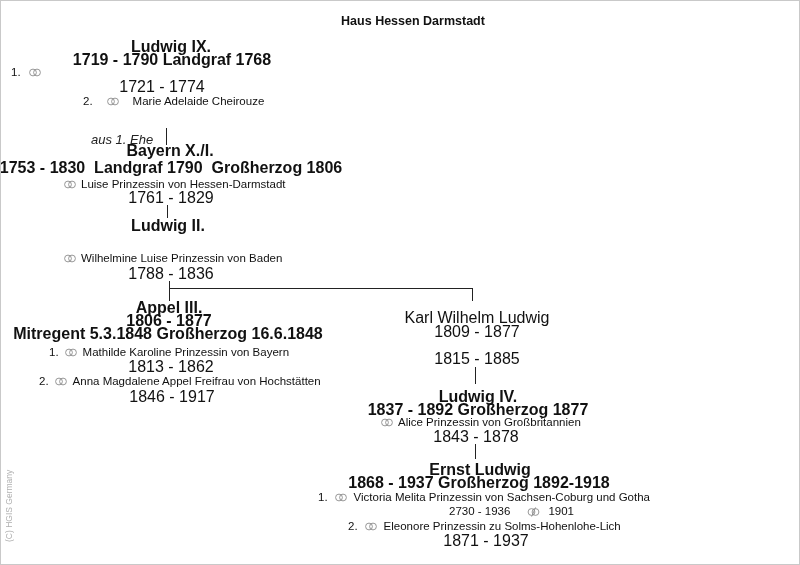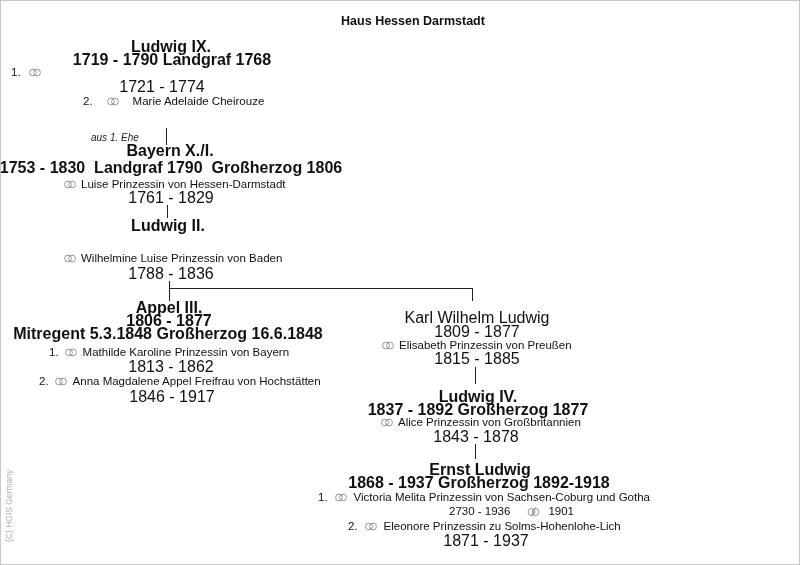--- a/index.html
+++ b/index.html
@@ -31,21 +31,21 @@
   .title{
     position:absolute;
     transform:translateX(-50%);
     font-size:12.5px;
     font-weight:bold;
     white-space:pre;
     text-align:center;
   }
   .note{
     position:absolute;
-    font-size:10px;
+    font-size:13px;
     font-style:italic;
     white-space:pre;
     color:#222;
   }
   .vl{position:absolute;width:1.2px;background:#222;}
   .hl{position:absolute;height:1.2px;background:#222;}
   .rings{display:inline-block;flex:0 0 auto;}
   .copyright{
     position:absolute;
     left:3px;top:541px;
@@ -145,29 +145,20 @@
           <circle cx="4" cy="4.5" r="3.4"></circle>
           <circle cx="8" cy="4.5" r="3.4"></circle>
         </g>
       </svg>
     <span>Anna Magdalene Appel Freifrau von Hochstätten</span>
   </div>
   <div class="ln" style="left:171px;top:389px">1846 - 1917</div>
 
   <div class="ln" style="left:476px;top:310px">Karl Wilhelm Ludwig</div>
   <div class="ln" style="left:476px;top:324px">1809 - 1877</div>
-  <div class="row" style="left:381px;top:338px">
-    <svg class="rings" style="margin-right:5px" width="12" height="9" viewBox="0 0 12 9">
-        <g fill="none" stroke="#8c8c8c" stroke-width="0.9">
-          <circle cx="4" cy="4.5" r="3.4"></circle>
-          <circle cx="8" cy="4.5" r="3.4"></circle>
-        </g>
-      </svg>
-    <span>Elisabeth Prinzessin von Preußen</span>
-  </div>
   <div class="ln" style="left:476px;top:351px">1815 - 1885</div>
 
   <div class="vl" style="left:474px;top:366px;height:17px"></div>
 
   <div class="ln b" style="left:477px;top:389px">Ludwig IV.</div>
   <div class="ln b" style="left:477px;top:402px">1837 - 1892 Großherzog 1877</div>
   <div class="row" style="left:380px;top:415px">
     <svg class="rings" style="margin-right:5px" width="12" height="9" viewBox="0 0 12 9">
         <g fill="none" stroke="#8c8c8c" stroke-width="0.9">
           <circle cx="4" cy="4.5" r="3.4"></circle>

